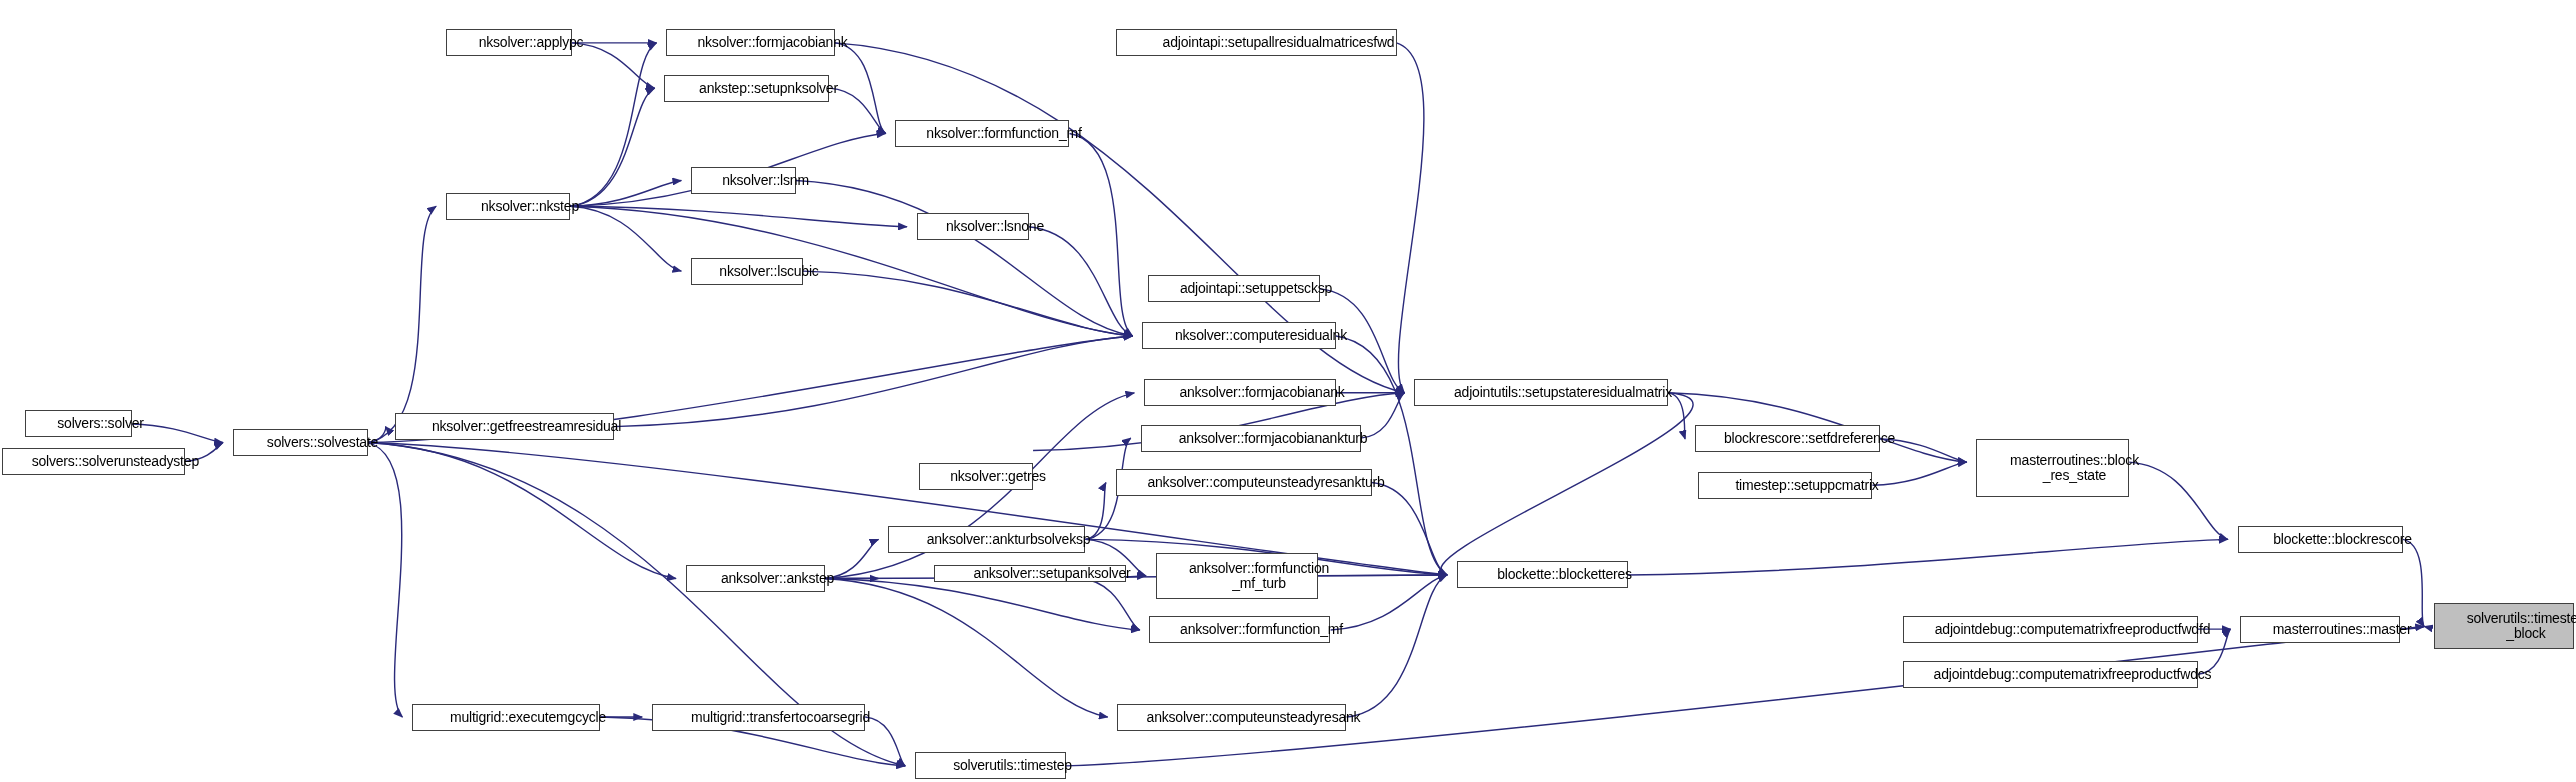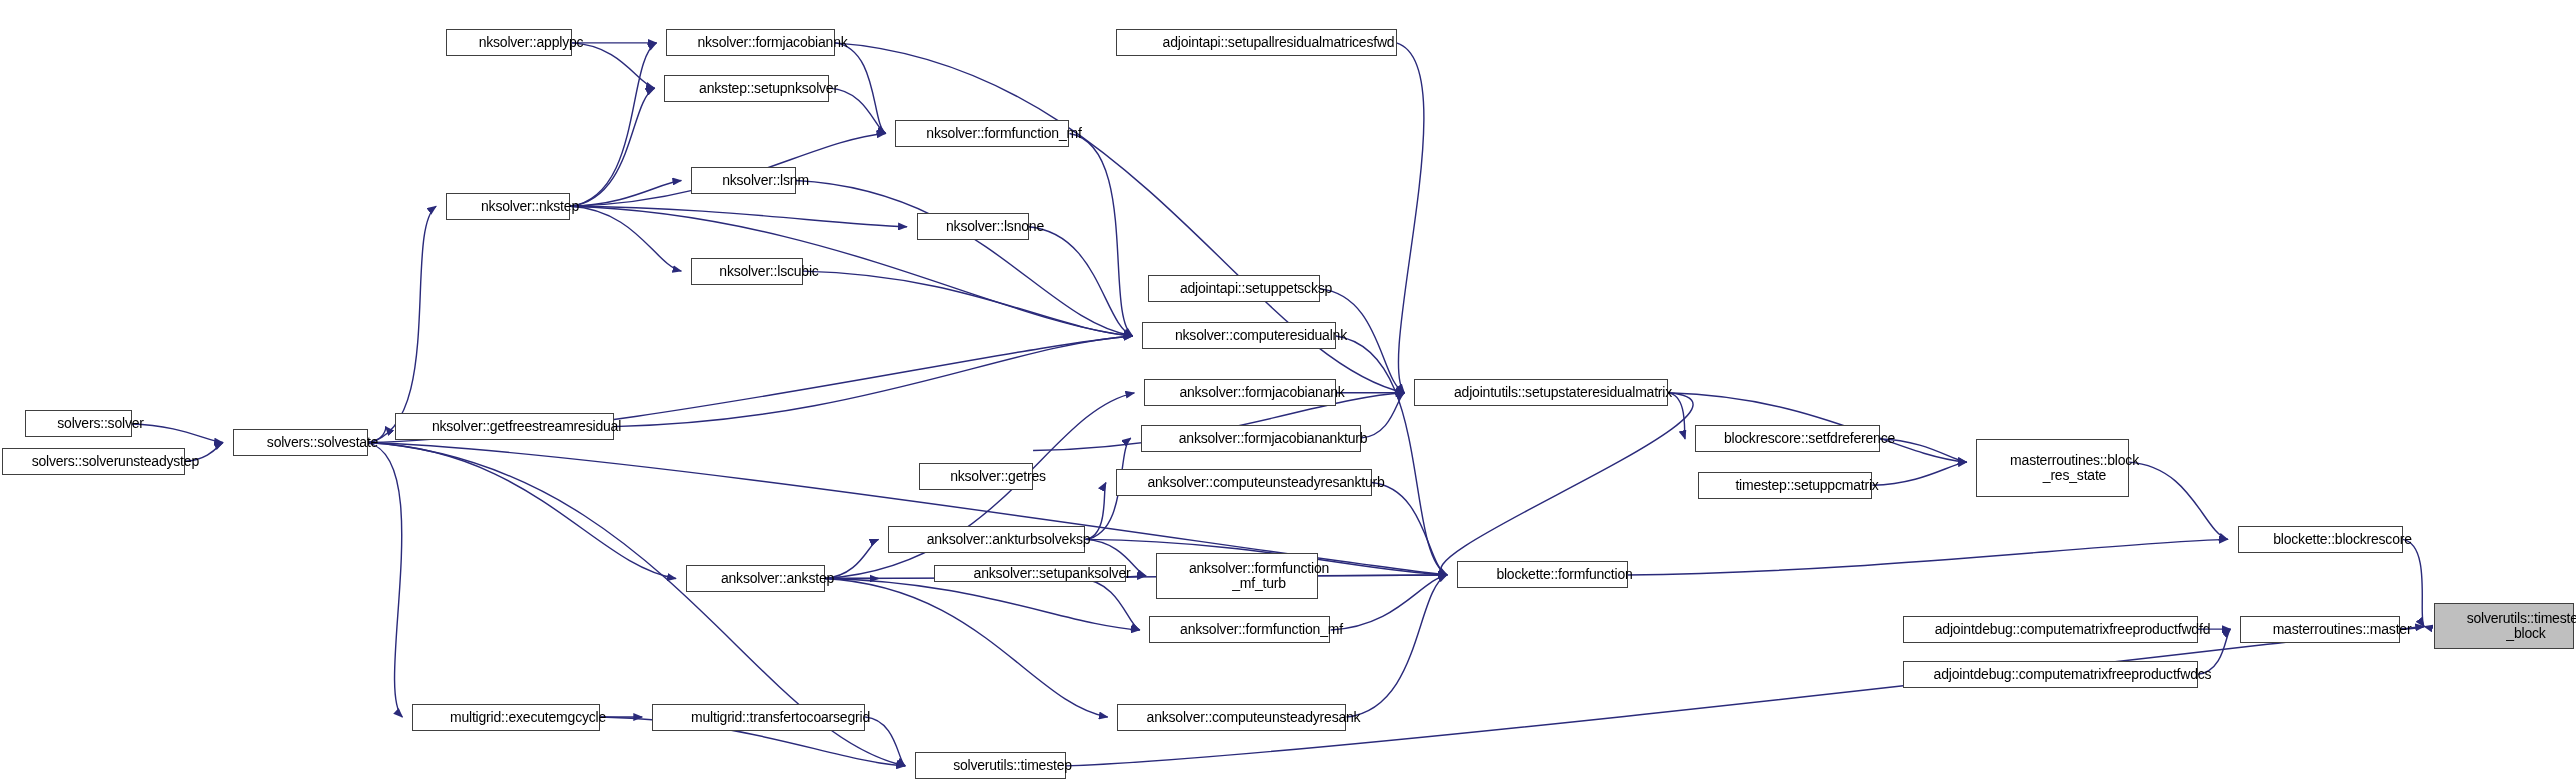--- a/index.html
+++ b/index.html
@@ -128,21 +128,21 @@
       <div class="node" style="left: 1976px; top: 439px; width: 153px; height: 58px;">masterroutines::block
 _res_state</div>
       <div class="node" style="left: 1116px; top: 469px; width: 256px; height: 27px;">anksolver::computeunsteadyresankturb</div>
       <div class="node" style="left: 1698px; top: 472px; width: 174px; height: 27px;">timestep::setuppcmatrix</div>
       <div class="node" style="left: 888px; top: 526px; width: 197px; height: 27px;">anksolver::ankturbsolveksp</div>
       <div class="node" style="left: 2238px; top: 526px; width: 165px; height: 27px;">blockette::blockrescore</div>
       <div class="node" style="left: 686px; top: 565px; width: 139px; height: 27px;">anksolver::ankstep</div>
       <div class="node" style="left: 888px; top: 565px; width: 192px; height: 17px; margin-left: 46px;">anksolver::setupanksolver</div>
       <div class="node" style="left: 1156px; top: 553px; width: 162px; height: 46px;">anksolver::formfunction
 _mf_turb</div>
-      <div class="node" style="left: 1457px; top: 561px; width: 171px; height: 27px;">blockette::formfunction</div>
+      <div class="node" style="left: 1457px; top: 561px; width: 171px; height: 27px;">blockette::blocketteres</div>
       <div class="node" style="left: 1149px; top: 616px; width: 181px; height: 27px;">anksolver::formfunction_mf</div>
       <div class="node" style="left: 1903px; top: 616px; width: 295px; height: 27px;">adjointdebug::computematrixfreeproductfwdfd</div>
       <div class="node" style="left: 2240px; top: 616px; width: 160px; height: 27px;">masterroutines::master</div>
       <div class="node current" style="left: 2434px; top: 603px; width: 140px; height: 46px;">solverutils::timestep
 _block</div>
       <div class="node" style="left: 1903px; top: 661px; width: 295px; height: 27px;">adjointdebug::computematrixfreeproductfwdcs</div>
       <div class="node" style="left: 412px; top: 704px; width: 188px; height: 27px;">multigrid::executemgcycle</div>
       <div class="node" style="left: 652px; top: 704px; width: 213px; height: 27px;">multigrid::transfertocoarsegrid</div>
       <div class="node" style="left: 1117px; top: 704px; width: 229px; height: 27px;">anksolver::computeunsteadyresank</div>
       <div class="node" style="left: 915px; top: 752px; width: 151px; height: 27px;">solverutils::timestep</div>

